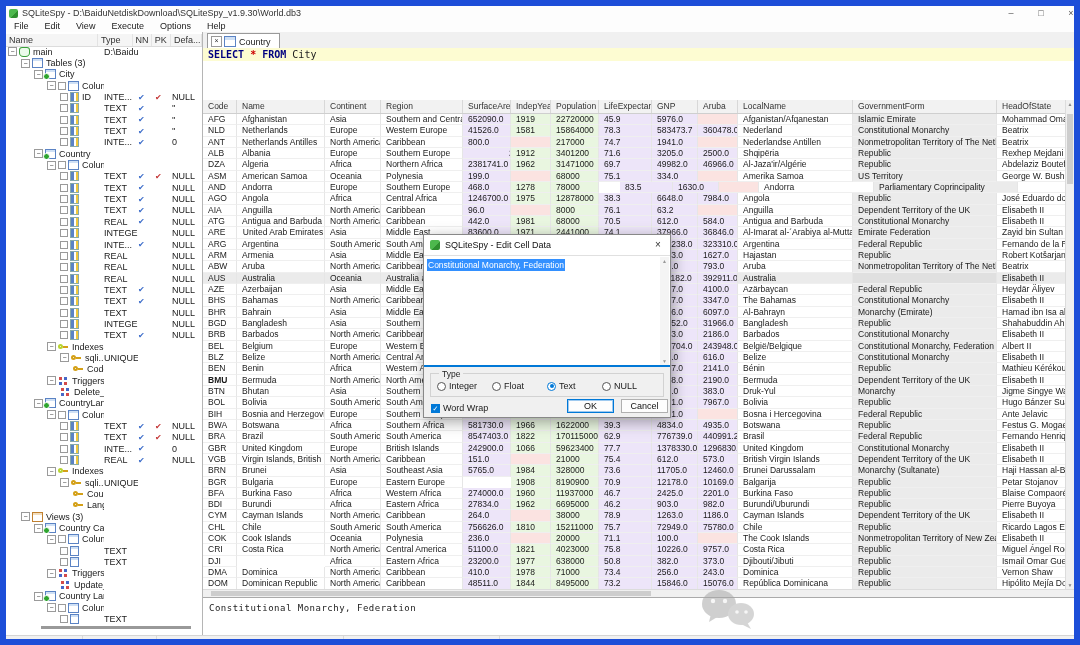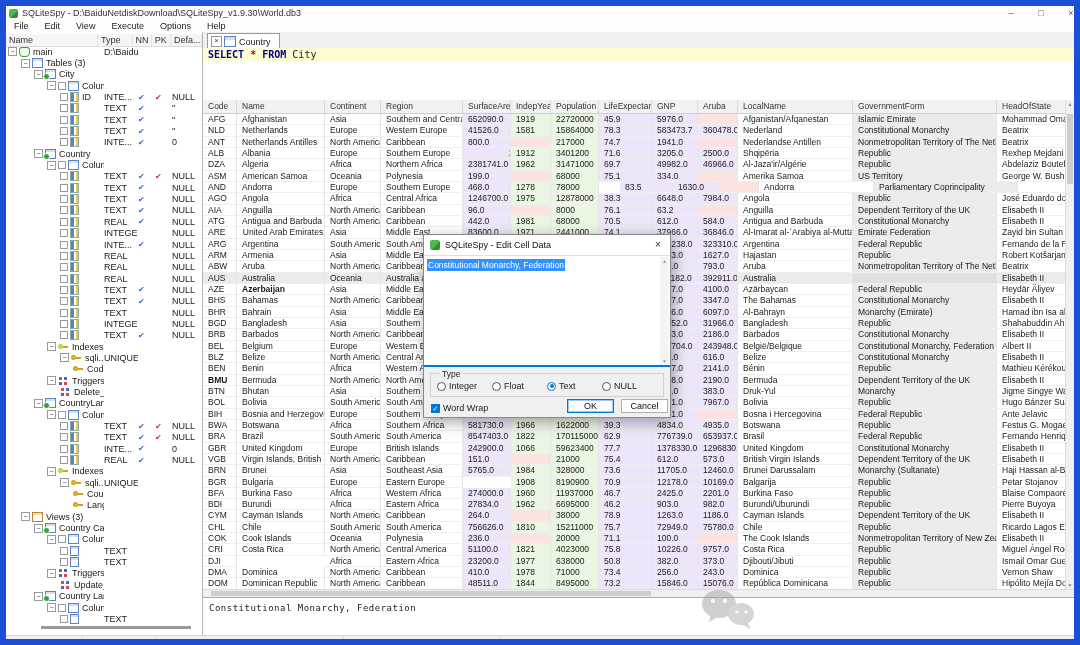--- a/index.html
+++ b/index.html
@@ -999,21 +999,21 @@
           <div class="cell int" style="width: 48px;">18886000</div>
           <div class="cell real" style="width: 53px;">79.8</div>
           <div class="cell real" style="width: 46px;">351182.0</div>
           <div class="cell real" style="width: 40px;">392911.0</div>
           <div class="cell hl" style="width: 115px;">Australia</div>
           <div class="cell focus" style="width: 144px;"></div>
           <div class="cell hl" style="width: 80px;">Elisabeth II</div>
         </div>
         <div class="g-row">
           <div class="cell" style="width: 34px;">AZE</div>
-          <div class="cell" style="width: 88px; font-weight: bold;">Azerbaijan</div>
+          <div class="cell" style="width: 88px;">Azerbaijan</div>
           <div class="cell" style="width: 56px;">Asia</div>
           <div class="cell" style="width: 82px;">Middle East</div>
           <div class="cell real" style="width: 48px;">86600.0</div>
           <div class="cell int" style="width: 40px;">1991</div>
           <div class="cell int" style="width: 48px;">7734000</div>
           <div class="cell real" style="width: 53px;">62.9</div>
           <div class="cell real" style="width: 46px;">4127.0</div>
           <div class="cell real" style="width: 40px;">4100.0</div>
           <div class="cell" style="width: 115px;">Azärbaycan</div>
           <div class="cell hl" style="width: 144px;">Federal Republic</div>
@@ -1202,21 +1202,21 @@
         <div class="g-row">
           <div class="cell" style="width: 34px;">BRA</div>
           <div class="cell" style="width: 88px;">Brazil</div>
           <div class="cell" style="width: 56px;">South America</div>
           <div class="cell" style="width: 82px;">South America</div>
           <div class="cell real" style="width: 48px;">8547403.0</div>
           <div class="cell int" style="width: 40px;">1822</div>
           <div class="cell int" style="width: 48px;">170115000</div>
           <div class="cell real" style="width: 53px;">62.9</div>
           <div class="cell real" style="width: 46px;">776739.0</div>
-          <div class="cell real" style="width: 40px;">653937.0</div>
+          <div class="cell real" style="width: 40px;">440991.2</div>
           <div class="cell" style="width: 115px;">Brasil</div>
           <div class="cell hl" style="width: 144px;">Federal Republic</div>
           <div class="cell" style="width: 80px;">Fernando Henrique Car</div>
         </div>
         <div class="g-row">
           <div class="cell" style="width: 34px;">GBR</div>
           <div class="cell" style="width: 88px;">United Kingdom</div>
           <div class="cell" style="width: 56px;">Europe</div>
           <div class="cell" style="width: 82px;">British Islands</div>
           <div class="cell real" style="width: 48px;">242900.0</div>

